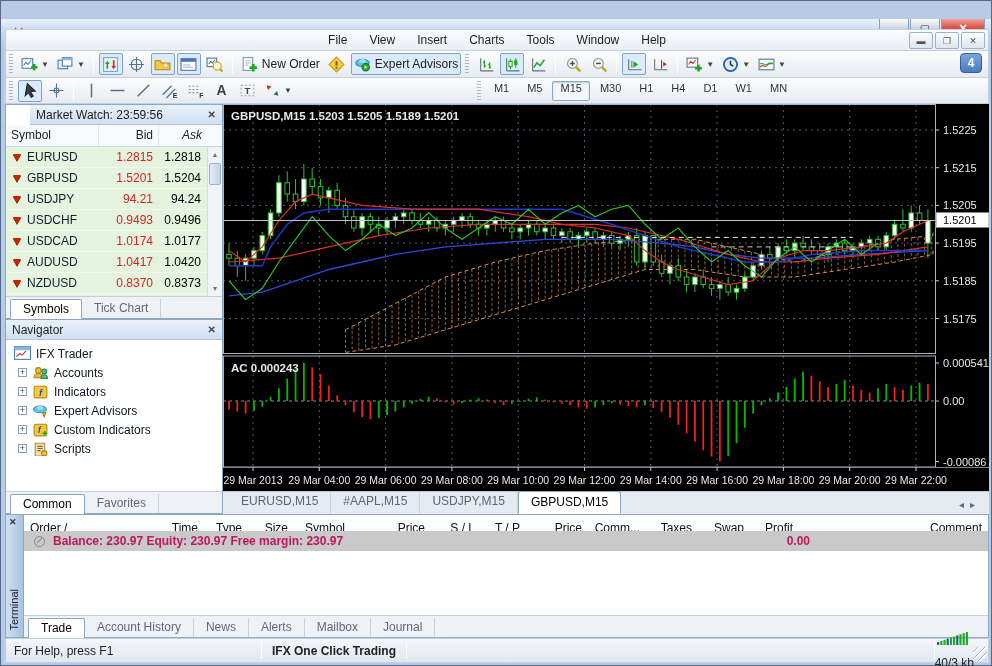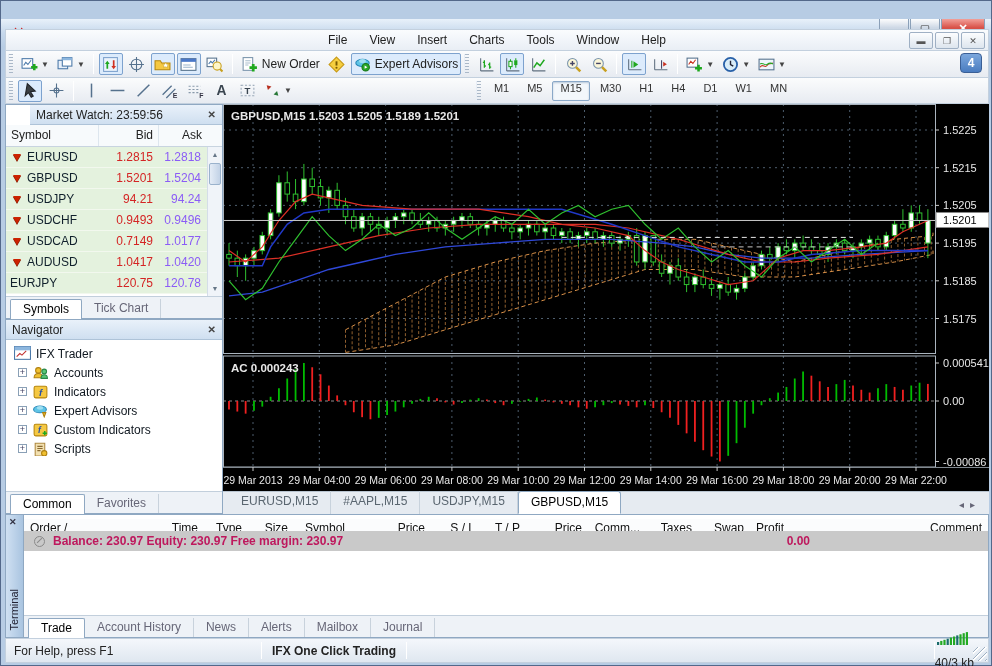--- a/index.html
+++ b/index.html
@@ -51,21 +51,21 @@
   #navigator { top:318px; height:195px; }
   .panel-title { height:20px; background:linear-gradient(#e9f1fa,#cfdff0); border-bottom:1px solid #aec3d8;
     font-size:12px; color:#222; display:flex; align-items:center; padding:0 6px; }
   .panel-title .px { margin-left:auto; font-size:10px; color:#444; font-weight:bold; }
   .mw-table { position:absolute; left:0; top:20px; right:0; bottom:22px; overflow:hidden; }
   .mw-head { display:flex; height:22px; border-bottom:1px solid #c8d4e0; background:#f7fafc; font-size:12px; color:#222; }
   .mw-head div { padding:3px 5px; border-right:1px solid #dde6ee; }
   .mw-row { display:flex; height:21px; background:#e4f2de; border-bottom:1px solid #f2f8ee; font-size:12px; }
   .mw-sym { width:93px; color:#10202c; display:flex; align-items:center; padding-left:4px; }
   .mw-bid { width:60px; text-align:right; padding:3px 6px 0 0; color:#d42424; }
-  .mw-ask { width:48px; text-align:right; padding:3px 6px 0 0; color:#8b5cf6; }
+  .mw-ask { width:48px; text-align:right; padding:3px 6px 0 0; color:#000000; }
   .arr-dn { width:0; height:0; border-left:4px solid transparent; border-right:4px solid transparent;
     border-top:7px solid #cc2200; margin:0 6px 0 3px; filter:drop-shadow(0 1px 0 #7a1a00); }
   .mw-scroll { position:absolute; right:0; top:22px; bottom:0; width:15px; background:#f0f4f9; border-left:1px solid #d4dde8; }
   .mw-thumb { position:absolute; left:1px; top:16px; width:12px; height:22px; background:linear-gradient(90deg,#e4ecf6,#c2d2e6);
     border:1px solid #9ab2cc; border-radius:2px; }
   .scroll-arrow { position:absolute; left:0; width:14px; height:15px; font-size:7px; color:#678;
     display:flex; align-items:center; justify-content:center; }
   .panel-tabs { position:absolute; left:0; bottom:0; right:0; height:22px; background:#eef2f7;
     border-top:1px solid #c2cfdc; display:flex; align-items:flex-end; font-size:12px; }
   .ptab { padding:2px 12px 3px; color:#667; border-right:1px solid #c8d2dc; }
@@ -396,21 +396,21 @@
 
   <div id="market-watch" class="panel">
     <div class="panel-title">
       <span>Market Watch: 23:59:56</span>
       <span class="px">✕</span>
     </div>
     <div class="mw-table">
       <div class="mw-head">
         <div style="width:93px;">Symbol</div>
         <div style="width:60px;text-align:right;">Bid</div>
-        <div style="width:48px;text-align:right;border-right:none;">Ask</div>
+        <div style="width:48px;text-align:right;border-right:none;font-style:italic;">Ask</div>
       </div>
       <div id="mw-body">
           <div class="mw-row">
             <div class="mw-sym"><span class="arr-dn"></span>EURUSD</div>
     <div class="mw-bid">1.2815</div>
             <div class="mw-ask">1.2818</div>
           </div>
           <div class="mw-row">
             <div class="mw-sym"><span class="arr-dn"></span>GBPUSD</div>
     <div class="mw-bid">1.5201</div>
@@ -421,27 +421,32 @@
     <div class="mw-bid">94.21</div>
             <div class="mw-ask">94.24</div>
           </div>
           <div class="mw-row">
             <div class="mw-sym"><span class="arr-dn"></span>USDCHF</div>
     <div class="mw-bid">0.9493</div>
             <div class="mw-ask">0.9496</div>
           </div>
           <div class="mw-row">
             <div class="mw-sym"><span class="arr-dn"></span>USDCAD</div>
-    <div class="mw-bid">0.7149</div>
+    <div class="mw-bid">1.0174</div>
             <div class="mw-ask">1.0177</div>
           </div>
           <div class="mw-row">
             <div class="mw-sym"><span class="arr-dn"></span>AUDUSD</div>
     <div class="mw-bid">1.0417</div>
             <div class="mw-ask">1.0420</div>
+          </div>
+          <div class="mw-row">
+            <div class="mw-sym"><span class="arr-dn"></span>NZDUSD</div>
+    <div class="mw-bid">0.8370</div>
+            <div class="mw-ask">0.8373</div>
           </div>
           <div class="mw-row">
             <div class="mw-sym">EURJPY</div>
     <div class="mw-bid">120.75</div>
             <div class="mw-ask">120.78</div>
           </div>
         </div>
       <div class="mw-scroll">
         <div class="scroll-arrow" style="top:0;">▲</div>
         <div class="mw-thumb"></div>
@@ -966,21 +971,21 @@
         <div style="width: 50px; text-align: center;">Type</div>
         <div style="width: 40px; text-align: right;">Size</div>
         <div style="width: 62px; text-align: center;">Symbol</div>
         <div style="width: 75px; text-align: right;">Price</div>
         <div style="width: 50px; text-align: right;">S / L</div>
         <div style="width: 45px; text-align: right;">T / P</div>
         <div style="width: 62px; text-align: right;">Price</div>
         <div style="width: 58px; text-align: right;">Comm...</div>
         <div style="width: 52px; text-align: right;">Taxes</div>
         <div style="width: 52px; text-align: right;">Swap</div>
-        <div style="width: 58px; text-align: left;">Profit</div>
+        <div style="width: 58px; text-align: center;">Profit</div>
         <div style="flex: 1 1 0%; text-align: right;">Comment</div>
       </div>
     <div id="balance-row">
       <span id="bal-icon"></span>
       <span>Balance: 230.97  Equity: 230.97  Free margin: 230.97</span>
       <span id="profit-cell">0.00</span>
     </div>
     <div id="term-tabs" class="panel-tabs" style="left: 18px;">
         <div class="ptab active">Trade</div>
         <div class="ptab">Account History</div>

